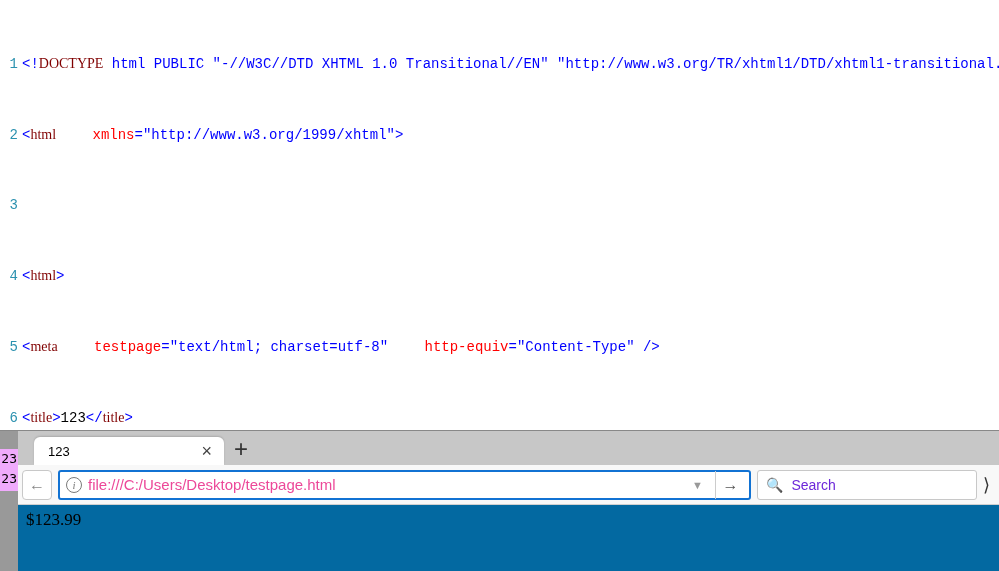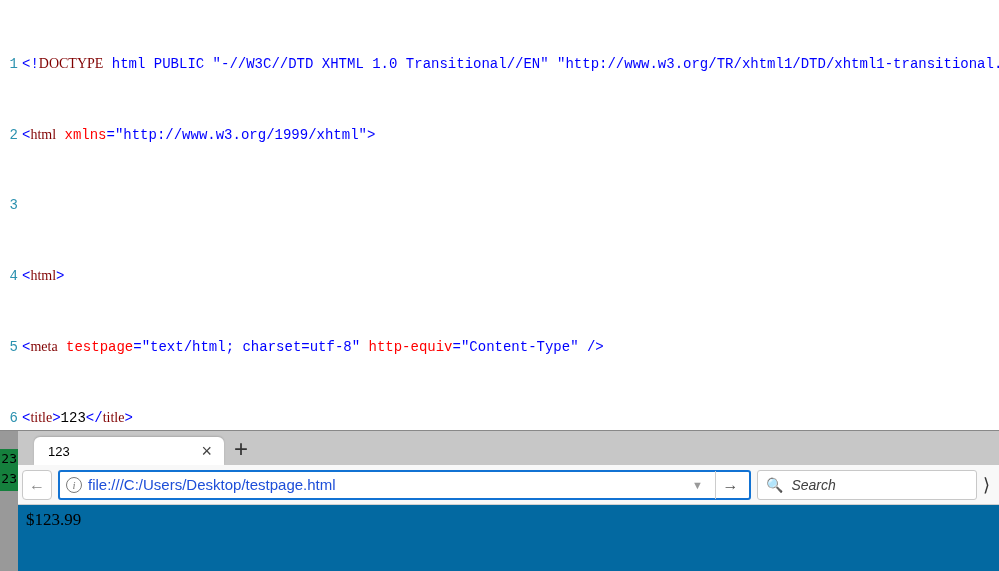--- a/index.html
+++ b/index.html
@@ -33,21 +33,21 @@
     user-select: none;
     flex-shrink: 0;
   }
   .code {
     white-space: pre;
   }
 
   
   .tag   { color: #800000; font-family: Liberation Serif, serif; }         
   .punc  { color: #0000ff; }         
-  .attr  { color: #ff0000; }         
+  .attr  { color: #ff0000; margin-left: 28px; }         
   .str   { color: #0000ff; }         
   .txt   { color: #000; } 
   .csssel{ color: #800000; }
   .doctype{ color: #0000ff; }
 
   
   .browser {
     position: absolute;
     left: 0;
     right: 0;
@@ -60,21 +60,21 @@
 
   
   .left-strip {
     position: absolute;
     left: 0; top: 0; bottom: 0; width: 18px;
     background: #999;
     overflow: hidden;
   }
   .left-strip .nub-top {
     position: absolute; left: 0; top: 18px; width: 18px; height: 42px;
-    background: #15803d;
+    background: #f0abfc;
     font-family: Consolas, monospace;
     font-size: 13px;
     line-height: 20px;
     text-align: right;
     padding-right: 1px;
     color: #000;
   }
   .nub-top span { display:block; }
 
   .tab-strip {
@@ -150,21 +150,21 @@
     border-radius: 50%;
     display: flex; align-items: center; justify-content: center;
     font-size: 11px;
     font-style: italic;
     color: #7a7a7a;
     font-family: Georgia, serif;
   }
   .addr-text {
     flex: 1;
     font-size: 15px;
-    color: #1d4ed8;
+    color: #ec4899;
     white-space: nowrap;
     overflow: hidden;
   }
   .addr-dropdown {
     color: #999; font-size: 11px; padding: 0 4px;
   }
   .addr-go {
     width: 30px; height: 28px;
     border-left: 1px solid #ccc;
     display: flex; align-items: center; justify-content: center;
@@ -176,21 +176,21 @@
     height: 30px;
     border: 1px solid #c8c8c8;
     border-radius: 3px;
     background: #fff;
     display: flex;
     align-items: center;
     padding: 0 8px;
     gap: 8px;
   }
   .search-glyph { color: #888; font-size: 14px; }
-  .search-text  { color: #404040; font-style: italic; font-size: 14px; }
+  .search-text  { color: #6d28d9; font-size: 14px; }
   .overflow-ind {
     width: 10px; align-self: stretch; display:flex; align-items:center;
     font-size: 18px; color:#333;
   }
 
   .page {
     position: absolute;
     left: 18px; right: 0; top: 74px; bottom: 0;
     background: #0369a1;
     font-family: "Times New Roman", serif;

